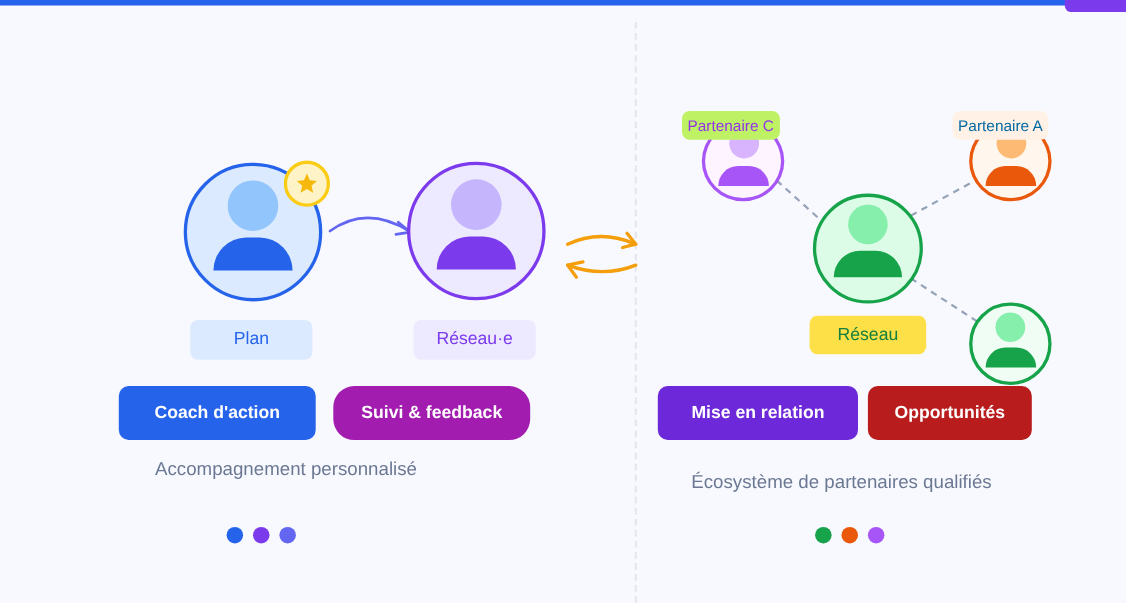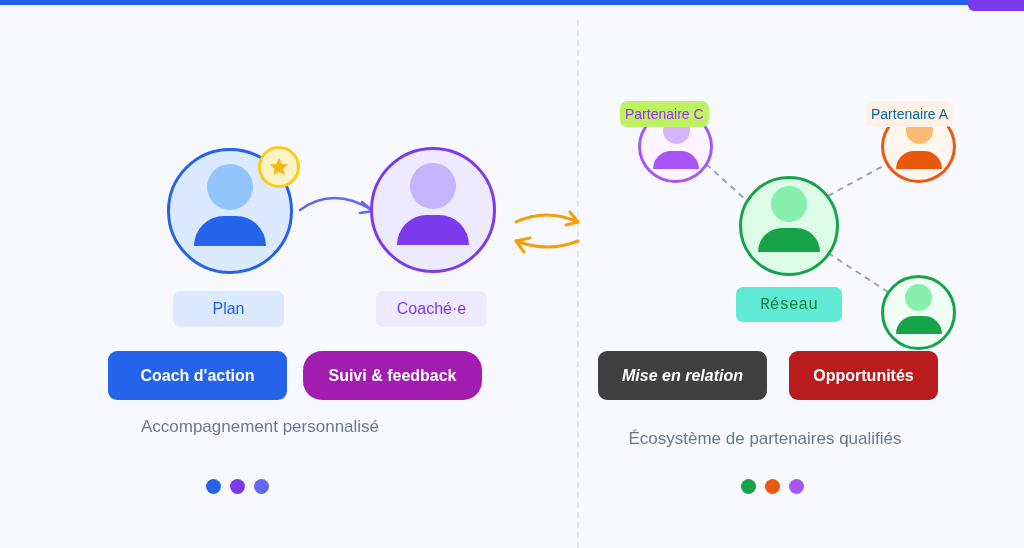--- a/index.html
+++ b/index.html
@@ -70,21 +70,21 @@
     <path d="M2 22 Q 35 -2 74 22" fill="none" stroke="#6366f1" stroke-width="2.5" stroke-linecap="round"></path>
     <path d="M64 14 L75 23 L62 25" fill="none" stroke="#6366f1" stroke-width="2.5" stroke-linecap="round" stroke-linejoin="round"></path>
   </svg>
 
   <div class="avatar" style="left:370px; top:147px; width:126px; height:126px; background:#ede9fe; border:3px solid #7c3aed;">
     <div class="head" style="left:37px; top:13px; width:46px; height:46px; background:#c4b5fd;"></div>
     <div class="body" style="left:24px; top:65px; width:72px; height:30px; background:#7c3aed;"></div>
   </div>
 
   <div class="pill" style="left:173px; top:291px; width:111px; height:36px; background:#dbeafe; color:#2563eb;">Plan</div>
-  <div class="pill" style="left:376px; top:291px; width:111px; height:36px; background:#ede9fe; color:#7c3aed;">Coaché·e</div>
+  <div class="pill" style="left:376px; top:291px; width:111px; height:36px; background:#ede9fe; color:#7c3aed;">Réseau·e</div>
 
   <div class="btn" style="left:108px; top:351px; width:179px; height:49px; background:#2563eb;">Coach d'action</div>
   <div class="btn" style="left:303px; top:351px; width:179px; height:49px; background:#a21caf;border-radius:19px;">Suivi &amp; feedback</div>
 
   <div class="caption" style="left:60px; top:417px; width:400px;">Accompagnement personnalisé</div>
 
   <div class="dot" style="left:206px; top:479px; background:#2563eb;"></div>
   <div class="dot" style="left:230px; top:479px; background:#7c3aed;"></div>
   <div class="dot" style="left:254px; top:479px; background:#6366f1;"></div>
 </section>
@@ -113,28 +113,28 @@
   <div class="avatar" style="left:881px; top:110px; width:75px; height:73px; background:#fff7ed; border:3px solid #ea580c;">
     <div class="head" style="left:22px; top:4px; width:27px; height:27px; background:#fdba74;"></div>
     <div class="body" style="left:12px; top:38px; width:46px; height:18px; background:#ea580c;"></div>
   </div>
   <div class="tag" style="left:866px; top:101px; height:26px; background:#fff1e6; color:#0369a1;">Partenaire A</div>
 
   <div class="avatar" style="left:739px; top:176px; width:100px; height:100px; background:#dcfce7; border:3px solid #16a34a;">
     <div class="head" style="left:29px; top:7px; width:36px; height:36px; background:#86efac;"></div>
     <div class="body" style="left:16px; top:49px; width:62px; height:24px; background:#16a34a;"></div>
   </div>
-  <div class="pill" style="left:736px; top:287px; width:106px; height:35px; background:#5eead4; color:#15803d;font-family:Liberation Mono, monospace;">Réseau</div>
+  <div class="pill" style="left:736px; top:287px; width:106px; height:35px; background:#fde047; color:#15803d;">Réseau</div>
 
   <div class="avatar" style="left:881px; top:275px; width:75px; height:75px; background:#f0fdf4; border:3px solid #16a34a;">
     <div class="head" style="left:21px; top:6px; width:27px; height:27px; background:#86efac;"></div>
     <div class="body" style="left:12px; top:38px; width:46px; height:18px; background:#16a34a;"></div>
   </div>
 
-  <div class="btn" style="left:598px; top:351px; width:169px; height:49px; background:#404040;font-style:italic;">Mise en relation</div>
+  <div class="btn" style="left:598px; top:351px; width:182px; height:49px; background:#6d28d9;">Mise en relation</div>
   <div class="btn" style="left:789px; top:351px; width:149px; height:49px; background:#b91c1c;">Opportunités</div>
 
   <div class="caption" style="left:590px; top:429px; width:350px;">Écosystème de partenaires qualifiés</div>
 
   <div class="dot" style="left:741px; top:479px; background:#16a34a;"></div>
   <div class="dot" style="left:765px; top:479px; background:#ea580c;"></div>
   <div class="dot" style="left:789px; top:479px; background:#a855f7;"></div>
 </section>
 
 </body></html>

